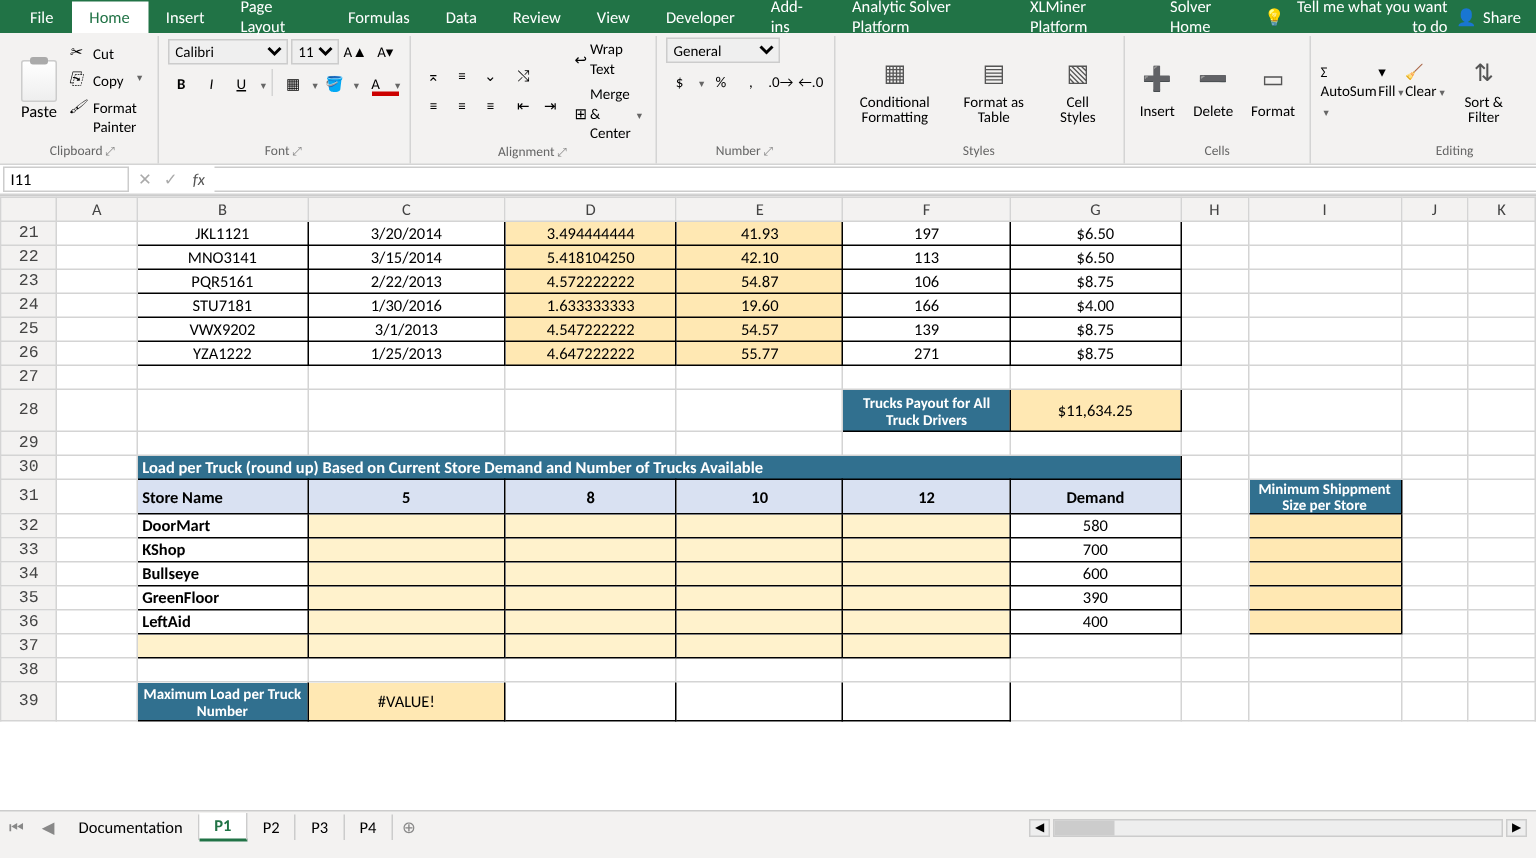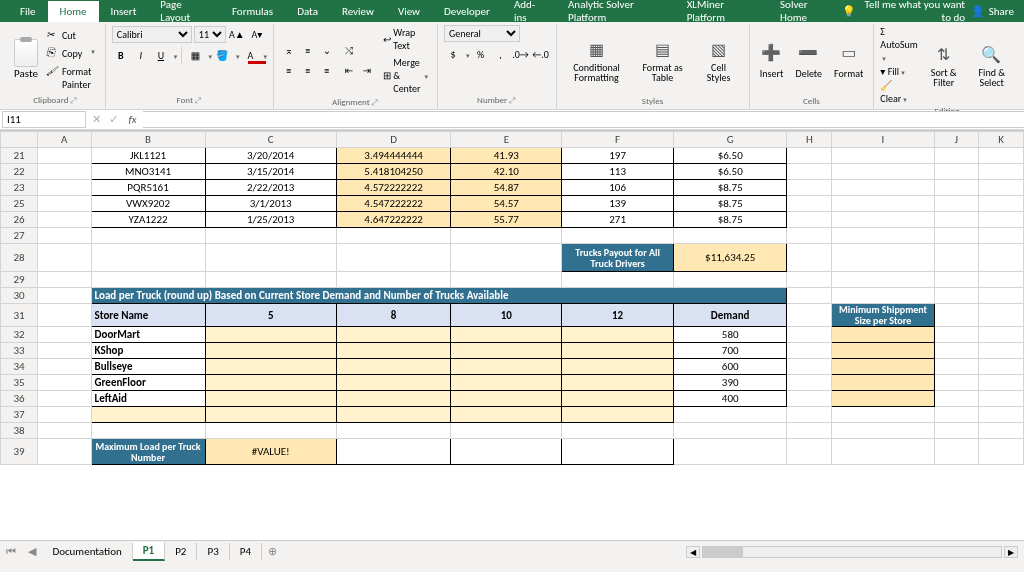--- a/index.html
+++ b/index.html
@@ -53,21 +53,21 @@
 .fx-bar { display:flex; align-items:center; border-bottom:1px solid #d4d4d4; height:20px;}
 .namebox { width:84px; border:1px solid #ccc; background:#fff; font-size:11px; padding:1px 4px; margin:2px;}
 .fx-label { padding:0 6px; font-style:italic; color:#555;}
 .fx-input { flex:1; border:1px solid #ccc; border-left:0; border-right:0; font-size:11px; padding:1px 4px;}
 
 
 .grid-wrap { position:relative; height:410px; overflow:auto; border-top:1px solid #ccc;}
 table.sheet { border-collapse:collapse; table-layout:fixed; }
 table.sheet th, table.sheet td { border:1px solid #d4d4d4; padding:0 3px; height:16px; font-size:11px; white-space:nowrap; overflow:hidden; }
 table.sheet th { background:#f3f2f1; font-weight:normal; text-align:center; color:#444;}
-.rowhdr { width:40px; text-align:center; background:#f3f2f1;}
+.rowhdr { width:40px; text-align:center; background:#f3f2f1;font-family:Liberation Mono, monospace;}
 col.A{width:60px;} col.B{width:120px;} col.C{width:140px;} col.D{width:120px;} col.E{width:120px;} col.F{width:120px;} col.G{width:120px;} col.H{width:50px;} col.I{width:110px;} col.J{width:50px;} col.K{width:50px;}
 
 .blue-hdr { background:#31708f !important; color:#fff; font-weight:bold; }
 .tan { background:#ffe8b3 !important; }
 .cream { background:#fff2cc !important; }
 .ltblue { background:#d9e1f2 !important; }
 .center{text-align:center;} .right{text-align:right;} .leftt{text-align:left;}
 .bold { font-weight:bold;}
 .thick { border:1px solid #000 !important;}
 
@@ -253,21 +253,21 @@
       <div class="big-btn">
           <div class="icon-box">▭</div>
           <span>Format</span>
         </div>
     </div>
     <div class="group-label">Cells</div>
   </div>
 
   <div class="group" style="border-right:0;">
     <div class="group-body">
-      <div style="display:flex; flex-direction:column; gap:1px; font-size:10px;">
+      <div style="display:flex; flex-direction:row; gap:1px; font-size:10px;">
         <span><span>Σ</span> <span>AutoSum</span> <span class="caret"></span></span>
         <span><span>▾</span> <span>Fill</span><span class="caret"></span></span>
         <span><span>🧹</span> <span>Clear</span><span class="caret"></span></span>
       </div>
       <div class="big-btn">
           <div class="icon-box">⇅</div>
           <span style="width:36px; text-align:center; line-height:1;">Sort &amp; Filter</span>
         </div>
       <div class="big-btn">
           <div class="icon-box">🔍</div>
@@ -355,20 +355,34 @@
           <td class="tan center thick">4.572222222</td>
           <td class="tan center thick">54.87</td>
           <td class="center thick">106</td>
           <td class="center thick">$8.75</td>
           <td class=""></td>
           <td class=""></td>
           <td class=""></td>
           <td class=""></td>
         </tr>
         <tr>
+          <th class="rowhdr">24</th>
+          <td class=""></td>
+          <td class="center thick">STU7181</td>
+          <td class="center thick">1/30/2016</td>
+          <td class="tan center thick">1.633333333</td>
+          <td class="tan center thick">19.60</td>
+          <td class="center thick">166</td>
+          <td class="center thick">$4.00</td>
+          <td class=""></td>
+          <td class=""></td>
+          <td class=""></td>
+          <td class=""></td>
+        </tr>
+        <tr>
           <th class="rowhdr">25</th>
           <td class=""></td>
           <td class="center thick">VWX9202</td>
           <td class="center thick">3/1/2013</td>
           <td class="tan center thick">4.547222222</td>
           <td class="tan center thick">54.57</td>
           <td class="center thick">139</td>
           <td class="center thick">$8.75</td>
           <td class=""></td>
           <td class=""></td>

